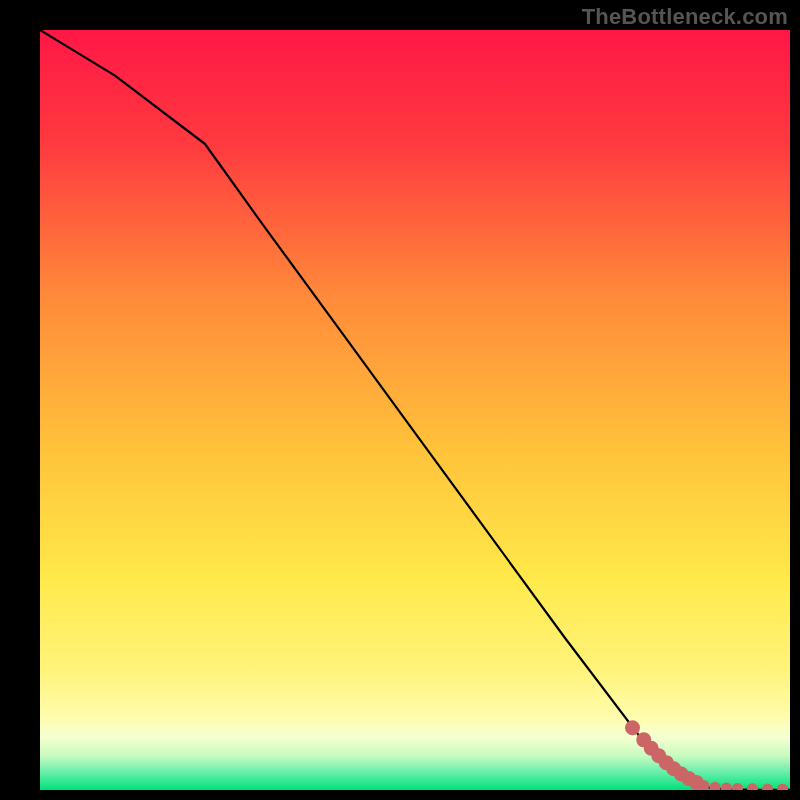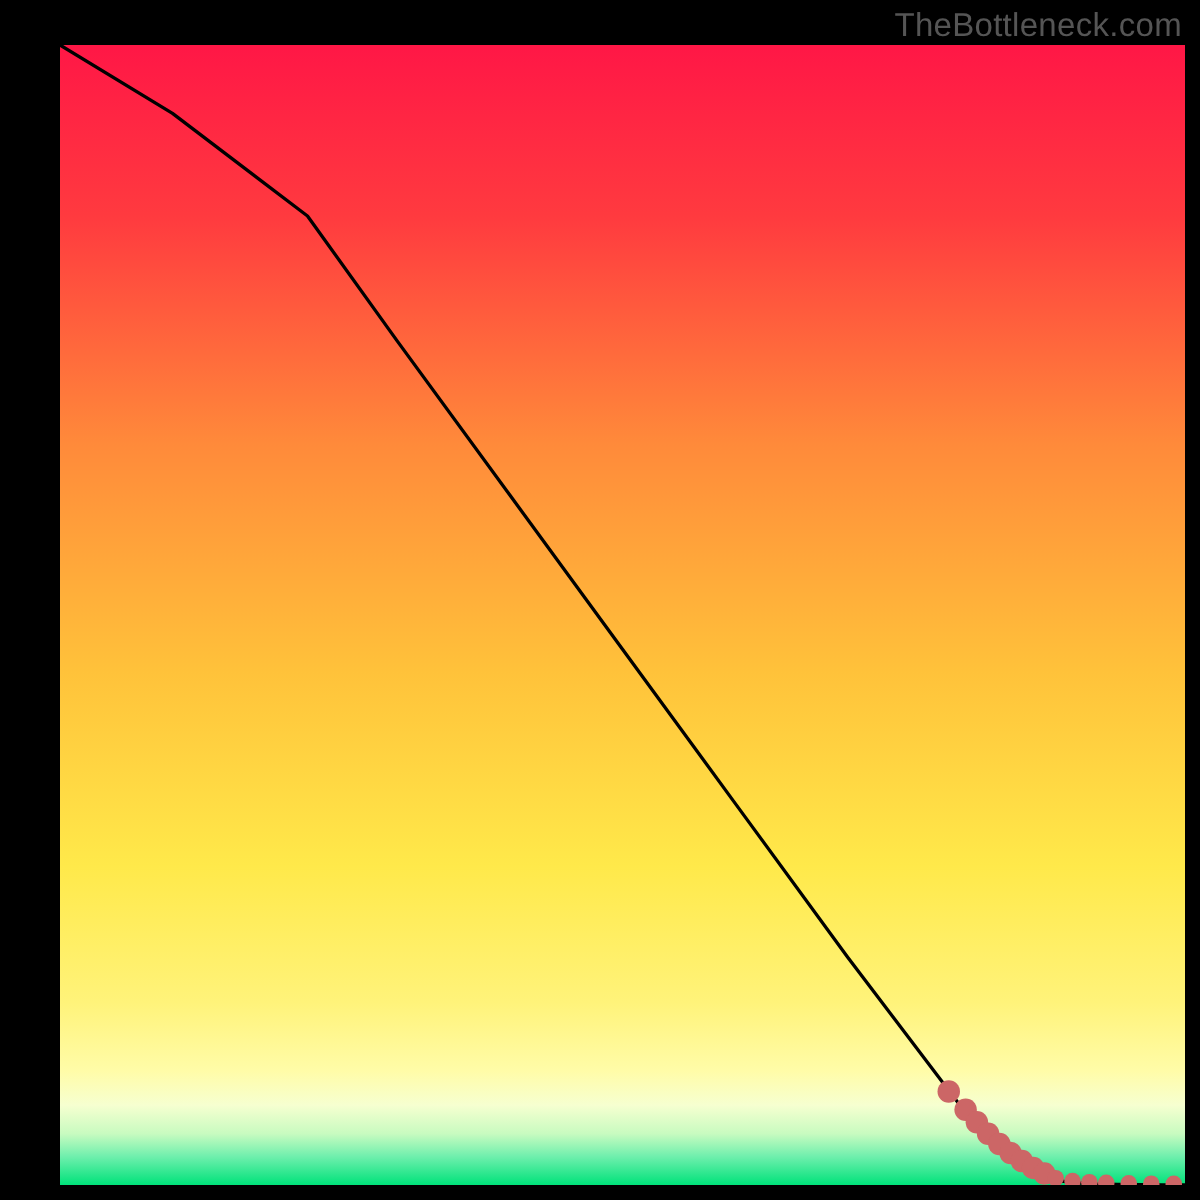--- a/index.html
+++ b/index.html
@@ -16,21 +16,21 @@
     width: 800px;
     height: 800px;
     background: #000;
   }
   .watermark {
     position: absolute;
     top: 4px;
     right: 12px;
     color: #555;
     font-size: 22px;
-    font-weight: 400;
+    font-weight: 700;
     letter-spacing: 0.2px;
     z-index: 5;
   }
   .plot-outer {
     position: absolute;
     left: 40px;
     top: 30px;
     width: 750px;
     height: 760px;
     background: #000;

